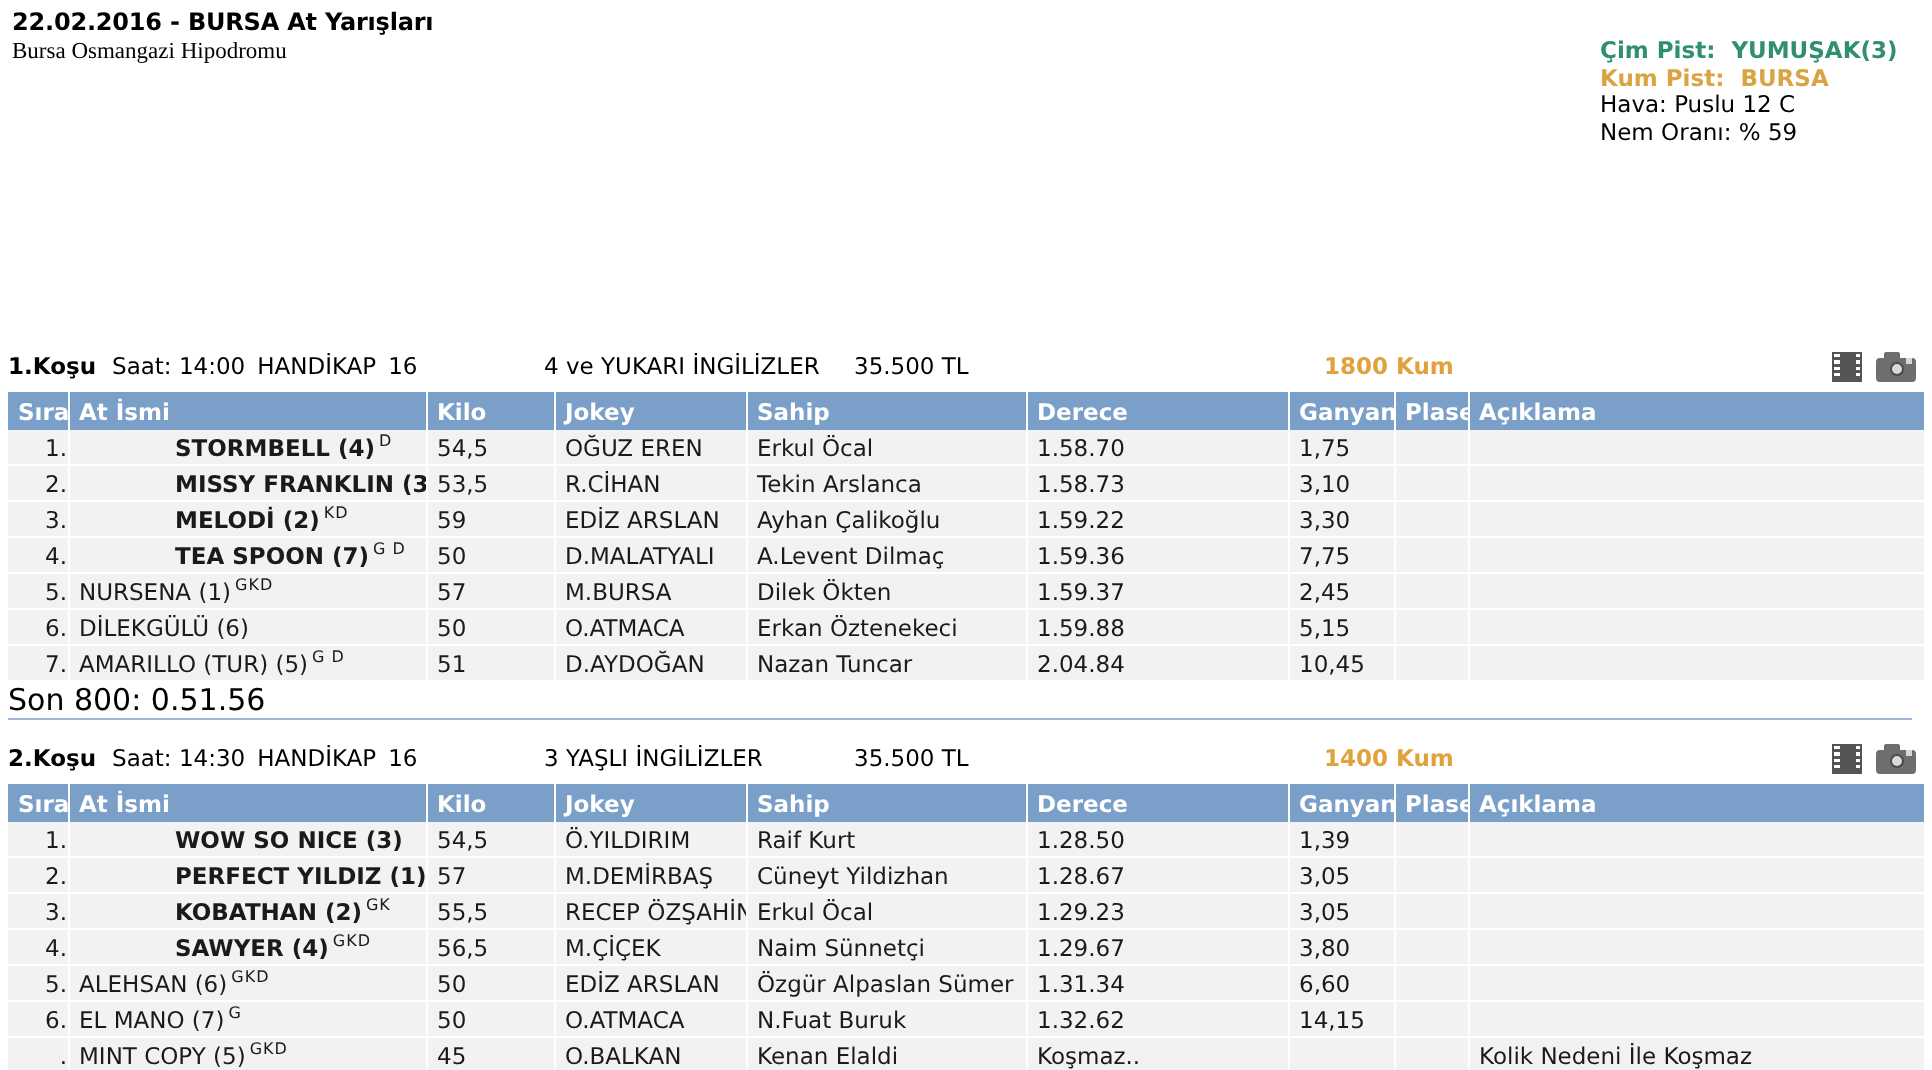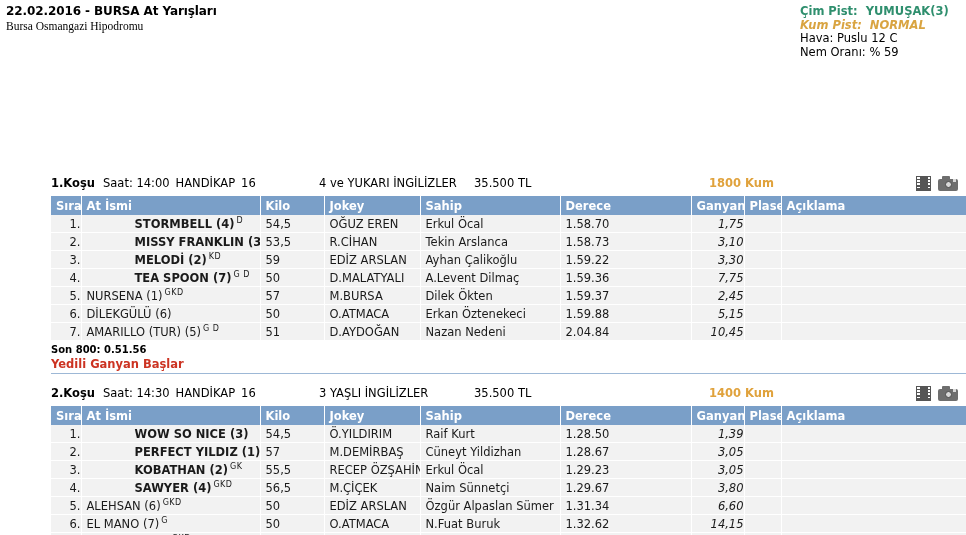--- a/index.html
+++ b/index.html
@@ -32,38 +32,38 @@
   }
   .meeting-venue {
     font-size: 11.5px;
     line-height: 15px;
     margin-top: 1px;
     font-family: Liberation Serif, serif;
   }
 
   .track-info {
     position: absolute;
-    top: 5px;
+    top: 19px;
     right: 6px;
     width: 160px;
     line-height: 13.5px;
     font-size: 11.5px;
   }
   .track-row {
     white-space: nowrap;
   }
   .ti-label { font-weight: bold; }
   .ti-value { font-weight: bold; }
   .cim .ti-label, .cim .ti-value { color: #2f8f6e; }
-  .kum .ti-label, .kum .ti-value { color: #d9a441; font-style: italic; }
+  .kum .ti-label, .kum .ti-value { color: #d9a441; }
   .ti-plain { color: #000000; }
   .ti-spacer { display: inline-block; width: 8px; }
 
   
-  .race-block { margin-top: 0; padding-left: 47px; }
+  .race-block { margin-top: 0; }
 
   .race-header {
     position: relative;
     height: 24px;
     padding-left: 4px;
     box-sizing: border-box;
     white-space: nowrap;
   }
   .race-header .rh-line {
     position: absolute;
@@ -195,21 +195,21 @@
     padding: 1px 0 1px 5px;
     height: 15px;
     vertical-align: middle;
     overflow: hidden;
     white-space: nowrap;
     color: #1a1a1a;
   }
   table.results tbody td:last-child { border-right: none; }
 
   td.c-sira { text-align: right; padding-right: 7px; padding-left: 0; }
-  td.c-ganyan { text-align: right; padding-right: 7px; padding-left: 0; font-style: italic; }
+  td.c-ganyan { text-align: left; padding-right: 7px; padding-left: 0; }
   td.c-plase { text-align: right; padding-right: 7px; padding-left: 0; }
 
   .horse-bold { font-weight: bold; margin-left: 48px; }
   .horse-norm { font-weight: normal; margin-top: 23px; }
   sup.eq {
     font-size: 8px;
     vertical-align: super;
     line-height: 0;
     margin-left: 2px;
     font-weight: normal;
@@ -225,22 +225,22 @@
   col.w-derece { width: 131px; }
   col.w-ganyan { width: 53px; }
   col.w-plase  { width: 37px; }
   col.w-acik   { width: 228px; }
 
   
   .race-footer {
     padding: 2px 0 0 4px;
   }
   .son800 {
-    font-weight: bold;
-    font-size: 10px;
+    font-weight: normal;
+    font-size: 15px;
     line-height: 14px;
     color: #000000;
   }
   .yedili {
     color: #cc3322;
     font-weight: bold;
     font-size: 11.5px;
     line-height: 14px;
   }
   .divider {
@@ -256,21 +256,21 @@
 
 <div class="top-header">
   <div class="meeting-title">22.02.2016 - BURSA At Yarışları</div>
   <div class="meeting-venue">Bursa Osmangazi Hipodromu</div>
 
   <div class="track-info">
     <div class="track-row cim">
       <span class="ti-label">Çim Pist:</span><span class="ti-spacer"></span><span class="ti-value">YUMUŞAK(3)</span>
     </div>
     <div class="track-row kum">
-      <span class="ti-label">Kum Pist:</span><span class="ti-spacer"></span><span class="ti-value">NORMAL</span>
+      <span class="ti-label">Kum Pist:</span><span class="ti-spacer"></span><span class="ti-value">BURSA</span>
     </div>
     <div class="track-row ti-plain">Hava: Puslu 12 C</div>
     <div class="track-row ti-plain">Nem Oranı: % 59</div>
   </div>
 </div>
 
 <div style="height:112px"></div>
 
 <div id="races-container">
     <div class="race-block">
@@ -379,31 +379,30 @@
             <td>1.59.88</td>
             <td class="c-ganyan">5,15</td>
             <td class="c-plase"></td>
             <td></td>
           </tr>
           <tr>
             <td class="c-sira">7.</td>
             <td><span class="horse-norm">AMARILLO (TUR) (5)</span><sup class="eq">G D</sup></td>
             <td>51</td>
             <td>D.AYDOĞAN</td>
-            <td>Nazan Nedeni</td>
+            <td>Nazan Tuncar</td>
             <td>2.04.84</td>
             <td class="c-ganyan">10,45</td>
             <td class="c-plase"></td>
             <td></td>
           </tr>
         </tbody>
       </table>
       <div class="race-footer">
         <div class="son800">Son 800: 0.51.56</div>
-        <div class="yedili">Yedili Ganyan Başlar</div>
       </div>
       <div class="divider"></div>
       <div class="gap-between"></div>
     </div>
     <div class="race-block">
       <div class="race-header">
         <div class="rh-line"><span class="rh-no">2.Koşu</span><span class="rh-gap-md"></span><span>Saat: 14:30</span><span class="rh-gap-sm"></span><span>HANDİKAP</span><span class="rh-gap-sm"></span><span>16</span></div>
         <div class="rh-cond">3 YAŞLI İNGİLİZLER</div>
         <div class="rh-prize">35.500 TL</div>
         <div class="rh-dist">1400 Kum</div>

